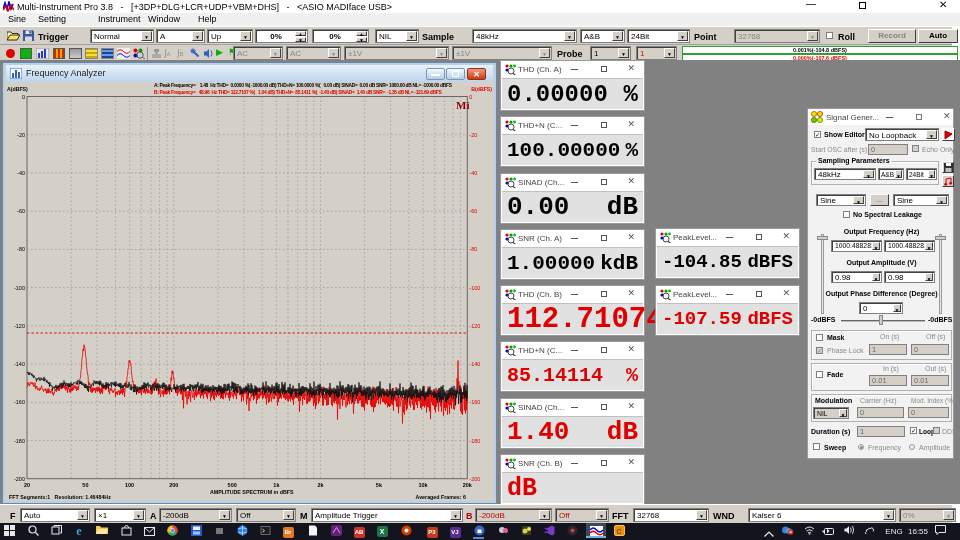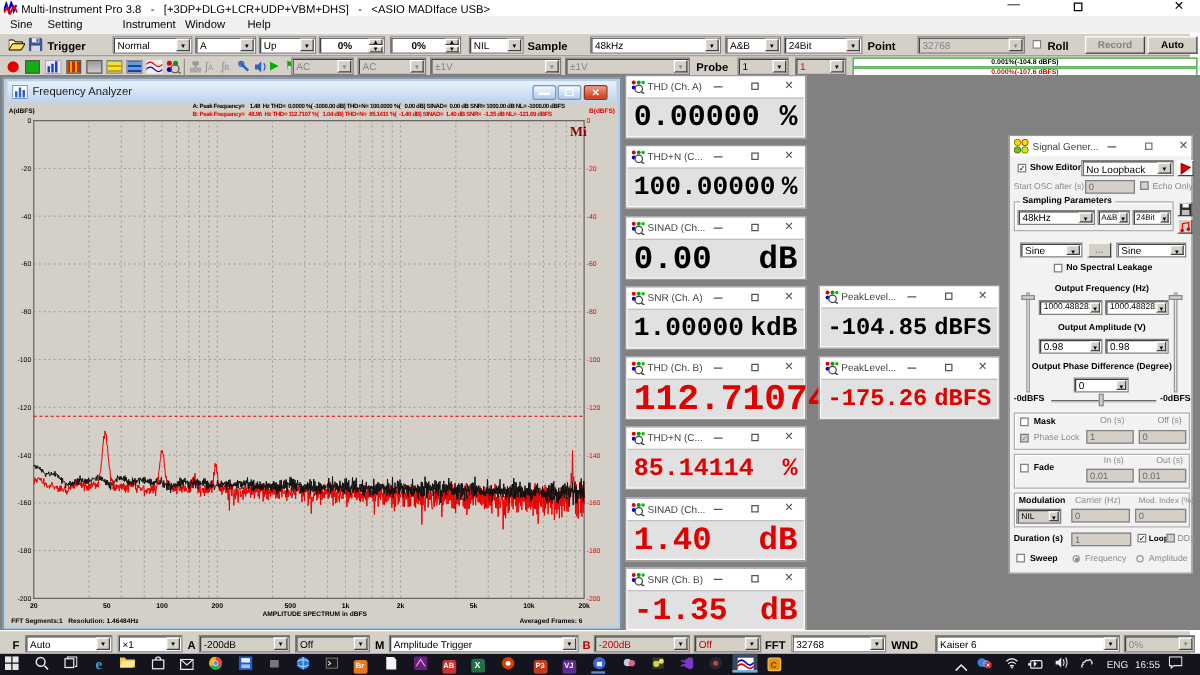--- a/index.html
+++ b/index.html
@@ -455,21 +455,20 @@
             <circle cx="2" cy="6" r="1.6" fill="#0000e0"></circle>
             <circle cx="6" cy="7" r="3" fill="none" stroke="#444"></circle>
             <line x1="8" y1="9.5" x2="10.5" y2="11" stroke="#444" stroke-width="1.2"></line>
           </svg>
           <span class="tt">SNR (Ch. B)</span>
           <span class="mmin"></span>
           <span class="msq"></span>
           <span class="mx">✕</span>
         </div>
 <div class="mbody red" style="font-size:25px">
-          <span>-1.35</span>
           <span>dB</span>
         </div>
 </div>
 <div class="meter" style="left:655px;top:168px;width:145px">
 <div class="mtitle">
           <svg class="mico" width="11" height="11">
             <circle cx="2" cy="2" r="1.6" fill="#e00000"></circle>
             <circle cx="6" cy="2" r="1.6" fill="#00a000"></circle>
             <circle cx="9.5" cy="2" r="1.4" fill="#00c000"></circle>
             <circle cx="2" cy="6" r="1.6" fill="#0000e0"></circle>
@@ -495,21 +494,21 @@
             <circle cx="2" cy="6" r="1.6" fill="#0000e0"></circle>
             <circle cx="6" cy="7" r="3" fill="none" stroke="#444"></circle>
             <line x1="8" y1="9.5" x2="10.5" y2="11" stroke="#444" stroke-width="1.2"></line>
           </svg>
           <span class="tt">PeakLevel...</span>
           <span class="mmin"></span>
           <span class="msq"></span>
           <span class="mx">✕</span>
         </div>
 <div class="mbody red" style="font-size:19px">
-          <span>-175.26</span>
+          <span>-107.59</span>
           <span>dBFS</span>
         </div>
 </div>
  <div id="sg">
 <div class="gtitle">
  <svg class="abs" style="left:3px;top:2px" width="12" height="12">
             <rect width="12" height="12" fill="#fff"></rect>
             <circle cx="3" cy="3" r="2.6" fill="#f0e000" stroke="#806000" stroke-width="0.7"></circle>
             <circle cx="9" cy="3" r="2.6" fill="#f0e000" stroke="#e00000" stroke-width="0.7"></circle>
             <circle cx="3" cy="9" r="2.6" fill="#80c000" stroke="#406000" stroke-width="0.7"></circle>

